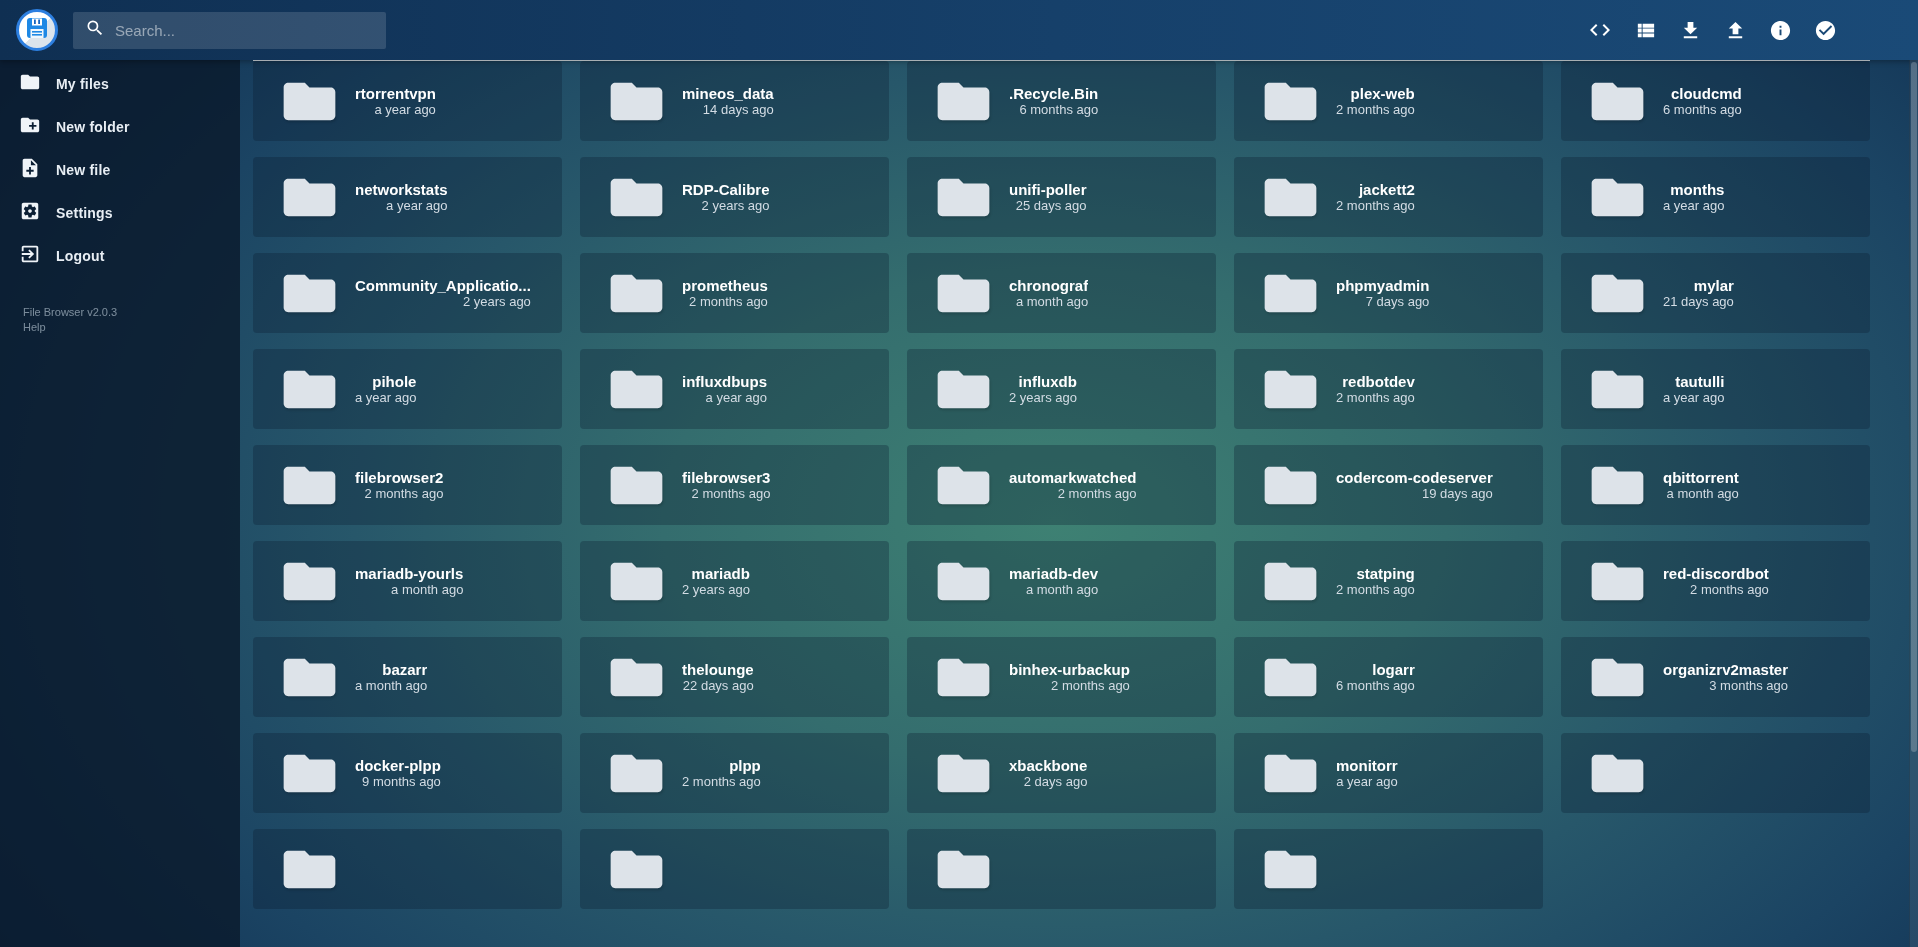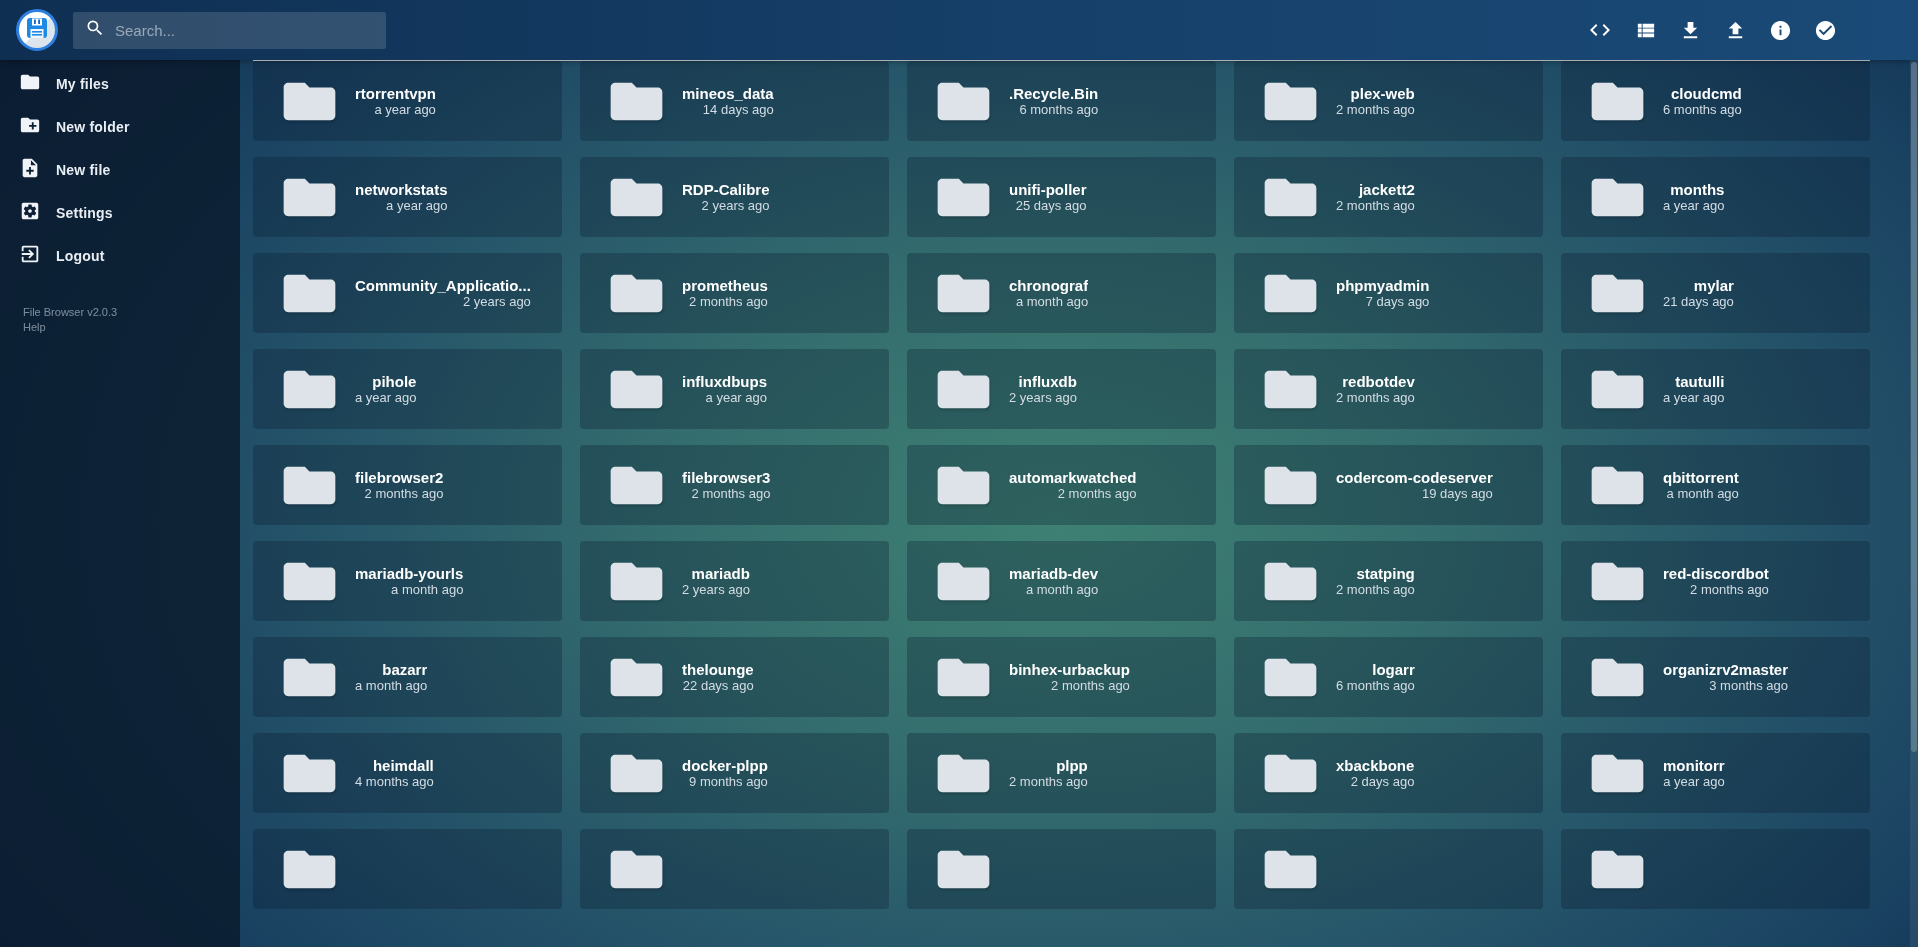--- a/index.html
+++ b/index.html
@@ -673,32 +673,20 @@
             <path d="M10 2H3c-1.1 0-2 .9-2 2v12c0 1.1.9 2 2 2h18c1.1 0 2-.9 2-2V6c0-1.1-.9-2-2-2h-9l-2-2z"></path>
           </svg>
         </span>
         <span class="meta">
           <span class="fname">organizrv2master</span>
           <span class="sep"></span>
           <span class="fdate">3 months ago</span>
         </span>
       </div>
 
-      <div class="card">
-        <span class="ficon">
-          <svg width="57" height="47" viewBox="0 0 24 20">
-            <path d="M10 2H3c-1.1 0-2 .9-2 2v12c0 1.1.9 2 2 2h18c1.1 0 2-.9 2-2V6c0-1.1-.9-2-2-2h-9l-2-2z"></path>
-          </svg>
-        </span>
-        <span class="meta">
-          <span class="fname">heimdall</span>
-          <span class="sep"></span>
-          <span class="fdate">4 months ago</span>
-        </span>
-      </div>
 
       <div class="card">
         <span class="ficon">
           <svg width="57" height="47" viewBox="0 0 24 20">
             <path d="M10 2H3c-1.1 0-2 .9-2 2v12c0 1.1.9 2 2 2h18c1.1 0 2-.9 2-2V6c0-1.1-.9-2-2-2h-9l-2-2z"></path>
           </svg>
         </span>
         <span class="meta">
           <span class="fname">docker-plpp</span>
           <span class="sep"></span>

